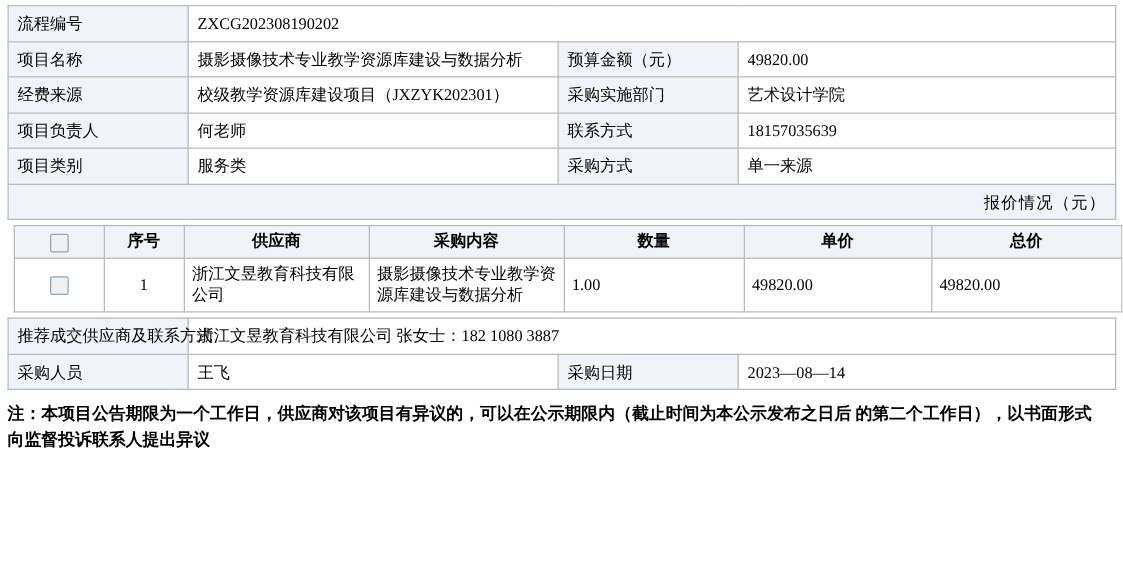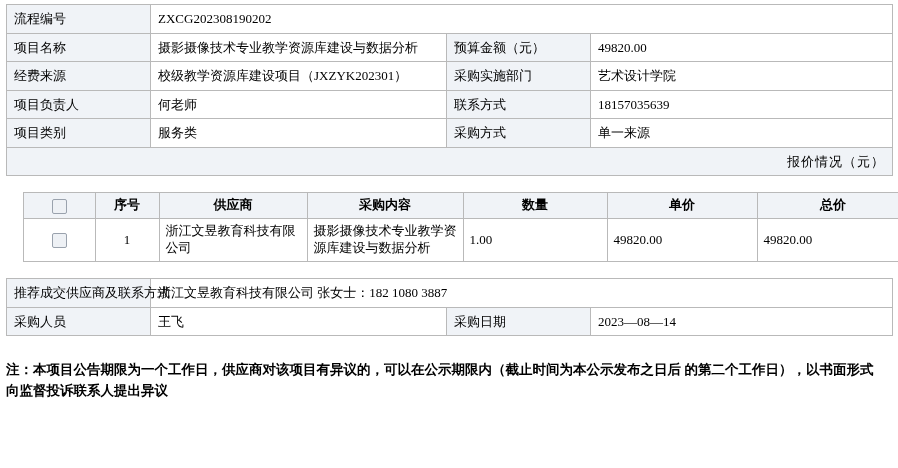--- a/index.html
+++ b/index.html
@@ -61,37 +61,37 @@
     font-size: 13px;
     line-height: 1.3;
     vertical-align: middle;
   }
   table.quote th {
     background: #f0f3f7;
     font-weight: bold;
     text-align: center;
   }
   .cellpad {
-    padding: 16px !important;
+    padding: 4px !important;
     border: none !important;
   }
   .chk {
     display: inline-block;
     width: 13px;
     height: 13px;
     border: 1px solid #9aa2ad;
     background: #eef1f5;
     border-radius: 2px;
     vertical-align: middle;
     cursor: pointer;
   }
   .ctr { text-align: center; }
   .bold { font-weight: bold; }
   .note {
-    margin-top: 24px;
+    margin-top: 9px;
     font-size: 13.5px;
     font-weight: bold;
     line-height: 1.55;
     width: 880px;
   }
   .note .hd { }
   .indent-name { padding-left: 12px; }
 </style>
 </head>
 <body>

